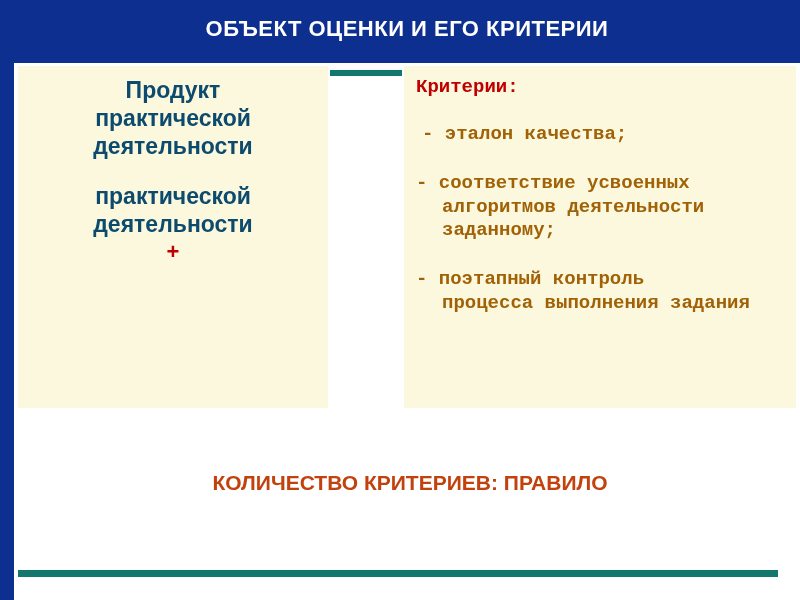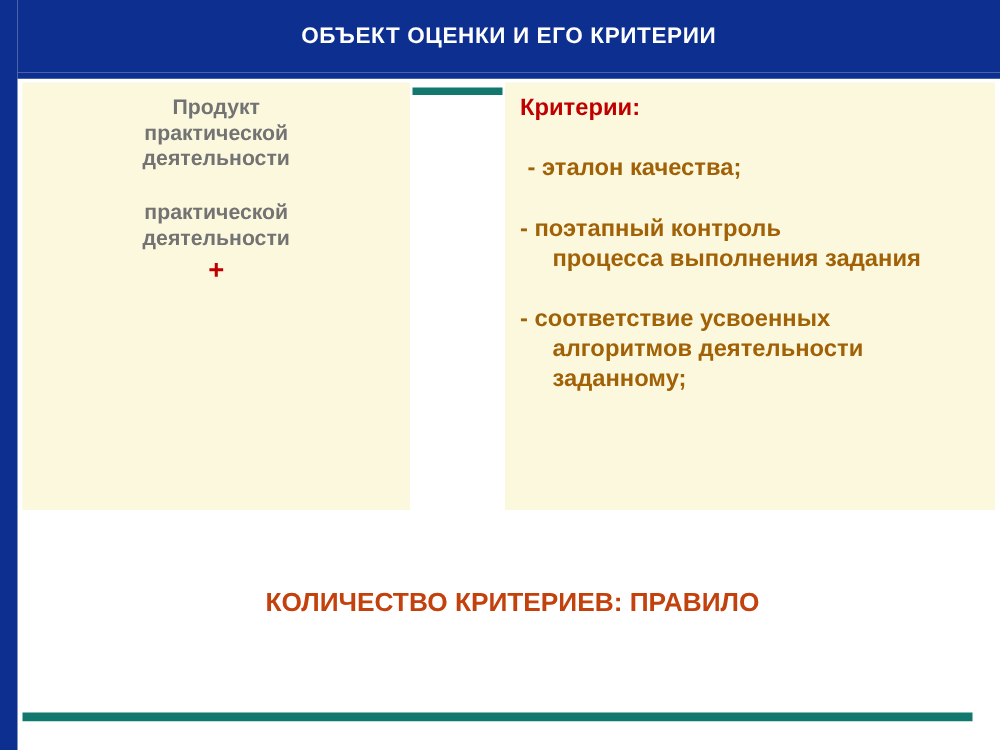--- a/index.html
+++ b/index.html
@@ -36,21 +36,21 @@
     top: 0;
     width: 786px;
     height: 58px;
     background: #0d2f8f;
     display: flex;
     align-items: center;
     justify-content: center;
   }
   .title-bar .title-text {
     color: #ffffff;
-    font-size: 18px;
+    font-size: 22px;
     font-weight: bold;
     letter-spacing: 0.5px;
     text-align: center;
     line-height: 1.1;
   }
   
   .teal-rule-top {
     position: absolute;
     left: 14px;
     top: 58px;
@@ -70,37 +70,38 @@
     width: 310px;
     height: 342px;
     padding: 10px 8px 8px 8px;
   }
   .panel-right {
     left: 404px;
     top: 66px;
     width: 392px;
     height: 342px;
     padding: 10px 10px 8px 12px;
+    font-family: Liberation Mono, monospace;
   }
   
   .teal-seg {
     position: absolute;
     background: #12786e;
     height: 6px;
   }
   .teal-seg-mid {
     left: 330px;
     top: 70px;
     width: 72px;
   }
   .left-col-text {
     text-align: center;
-    color: #737373;
-    font-weight: bold;
-    font-size: 17px;
+    color: #0c4a6e;
+    font-weight: bold;
+    font-size: 23px;
     line-height: 1.22;
   }
   .left-spacer {
     height: 22px;
   }
   .plus-sign {
     color: #c00000;
     font-weight: bold;
     font-size: 22px;
     line-height: 1.3;
@@ -189,28 +190,28 @@
   </div>
 
   <div class="panel panel-right">
     <div class="criteria-heading">Критерии:</div>
 
     <div class="criteria-item indent-first">
       <span>- эталон качества;</span>
     </div>
 
     <div class="criteria-item">
+      <span>- соответствие усвоенных</span>
+      <span class="cont">алгоритмов деятельности заданному;</span>
+    </div>
+
+    <div class="criteria-item">
       <span>- поэтапный контроль</span>
       <span class="cont">процесса выполнения задания</span>
     </div>
-
-    <div class="criteria-item">
-      <span>- соответствие усвоенных</span>
-      <span class="cont">алгоритмов деятельности заданному;</span>
-    </div>
   </div>
 
   <div class="footer-note">
     <span>КОЛИЧЕСТВО КРИТЕРИЕВ: ПРАВИЛО</span>
   </div>
 
   <div class="teal-rule-bottom"></div>
 
 </div>
 

